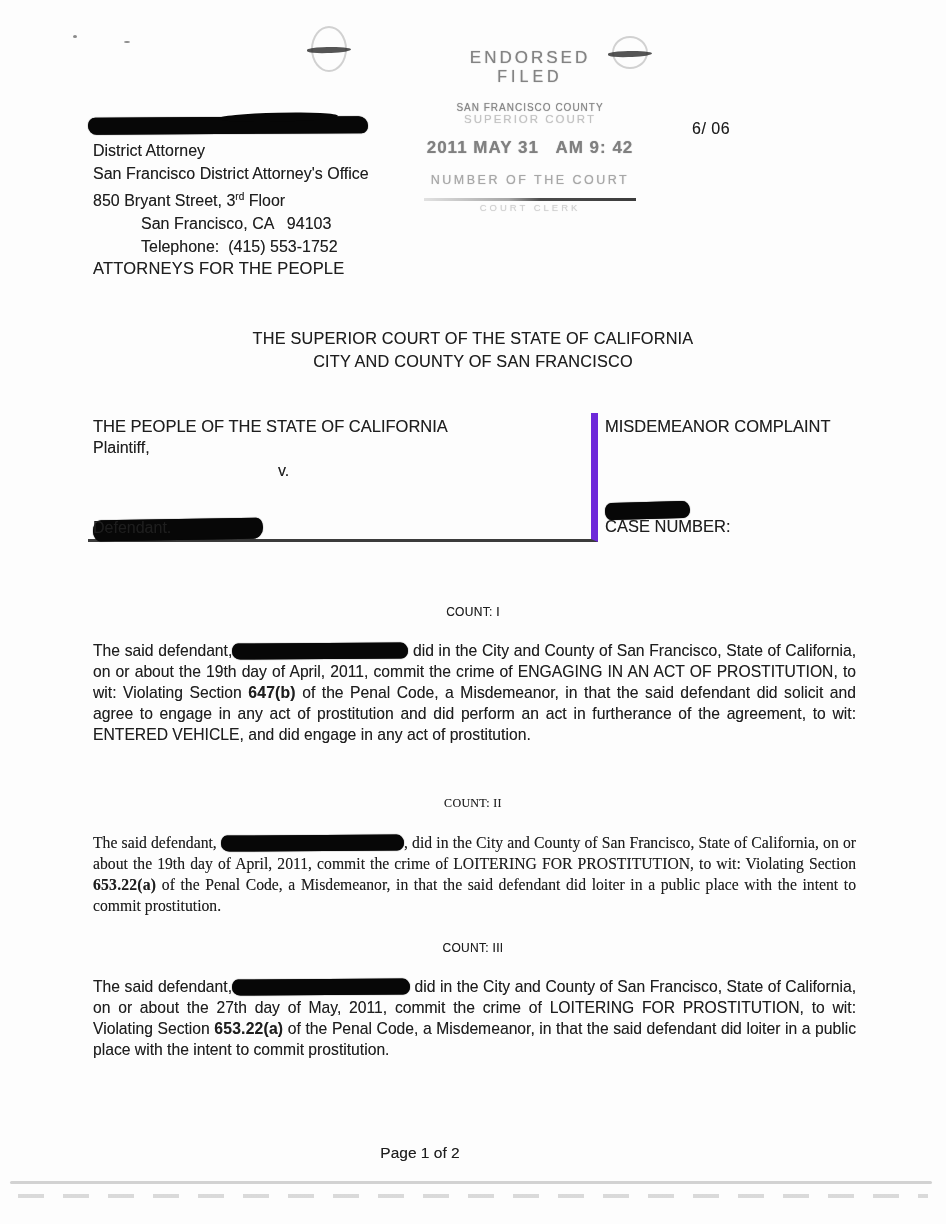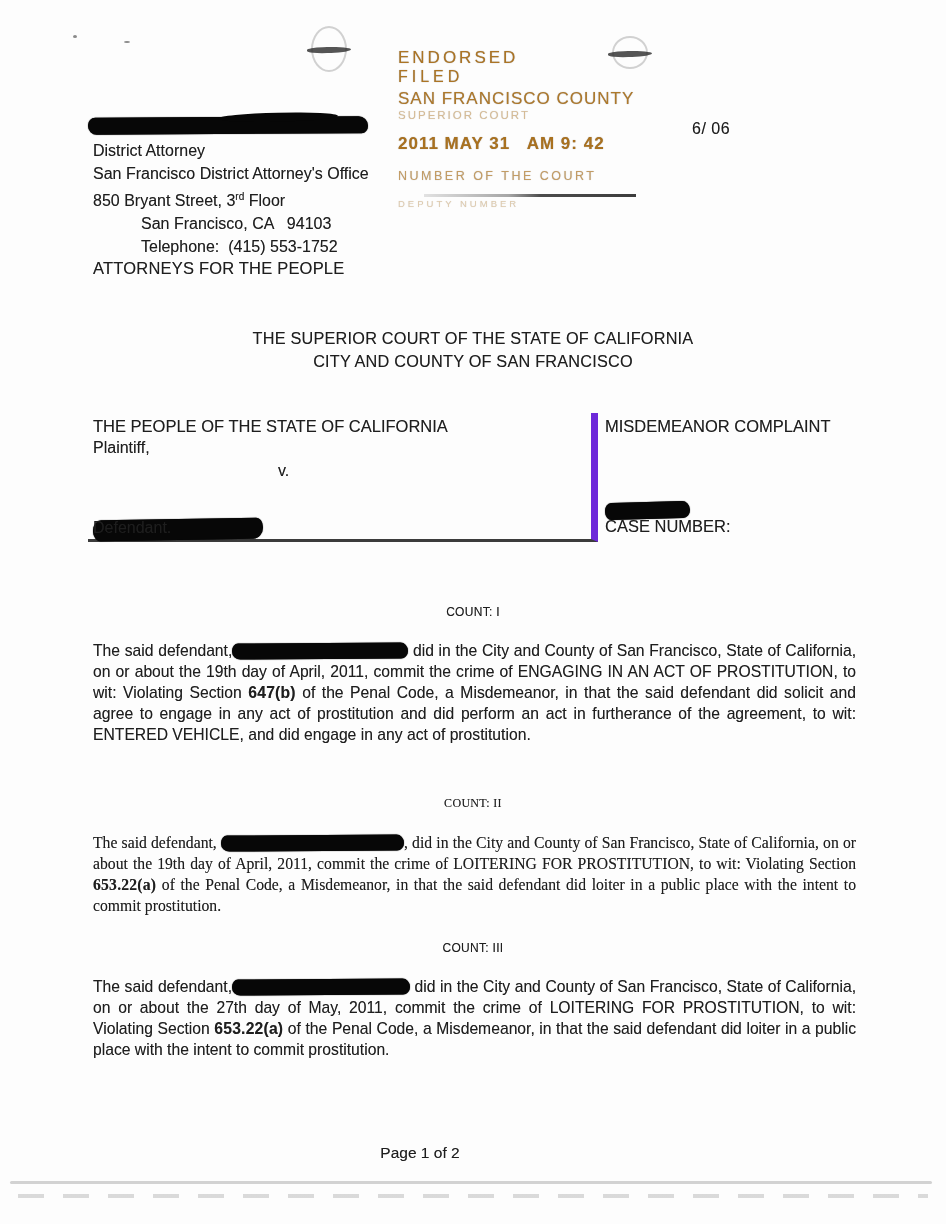--- a/index.html
+++ b/index.html
@@ -19,25 +19,25 @@
   .speck.s2{left:124px;top:41px;width:6px;height:2px;}
 
   
   .seal{position:absolute;border:2px solid rgba(110,110,110,.30);border-radius:50%;}
   .seal .smudge{position:absolute;left:-6px;right:-6px;top:45%;height:6px;background:#2f2f2f;
     border-radius:40% 60% 50% 50%;opacity:.82;transform:rotate(-2deg);}
   .seal.left{left:311px;top:26px;width:36px;height:46px;}
   .seal.right{left:612px;top:36px;width:36px;height:33px;}
 
   
-  .stamp{position:absolute;left:398px;top:48px;width:264px;text-align:left;color:#a16207;
+  .stamp{position:absolute;left:398px;top:48px;width:264px;text-align:center;color:#737373;
     text-shadow:0 0 1px rgba(62,62,62,.55);}
   .stamp .l1{font-size:17px;letter-spacing:3px;opacity:.88;}
   .stamp .l2{font-size:16px;letter-spacing:4px;opacity:.88;}
-  .stamp .l3{font-size:17px;letter-spacing:1px;margin-top:3px;opacity:.85;}
+  .stamp .l3{font-size:10px;letter-spacing:1px;margin-top:16px;opacity:.85;}
   .stamp .l4{font-size:11.5px;letter-spacing:2px;opacity:.42;filter:blur(.4px);}
   .stamp .date{font-size:17px;font-weight:bold;letter-spacing:1px;margin-top:13px;white-space:pre;opacity:.9;}
   .stamp .clerk{font-size:12.5px;letter-spacing:2.5px;margin-top:15px;opacity:.62;filter:blur(.3px);}
   .stamp .sigline{height:3px;width:212px;margin:11px auto 0;
     background:linear-gradient(90deg,rgba(70,70,70,.15),rgba(60,60,60,.45) 40%,#4c4c4c 55%,#3c3c3c);}
   .stamp .deputy{font-size:9.5px;letter-spacing:3px;margin-top:1px;opacity:.32;filter:blur(.4px);}
 
   .corner-number{position:absolute;left:692px;top:120px;font-size:16px;letter-spacing:.5px;}
 
   
@@ -107,21 +107,21 @@
   </div>
 
   <div class="stamp">
     <div class="l1">ENDORSED</div>
     <div class="l2">FILED</div>
     <div class="l3">SAN FRANCISCO COUNTY</div>
     <div class="l4">SUPERIOR COURT</div>
     <div class="date">2011 MAY 31   AM 9: 42</div>
     <div class="clerk">NUMBER OF THE COURT</div>
     <div class="sigline"></div>
-    <div class="deputy">DEPUTY NUMBER</div>
+    <div class="deputy">COURT CLERK</div>
   </div>
 
   <div class="corner-number txt">6/ 06</div>
 
   <div class="redact header"></div>
 
   <div class="attorney-block txt">
     <div>District Attorney</div>
     <div>San Francisco District Attorney's Office</div>
     <div><span>850 Bryant Street, 3</span><sup>rd</sup><span> Floor</span></div>

